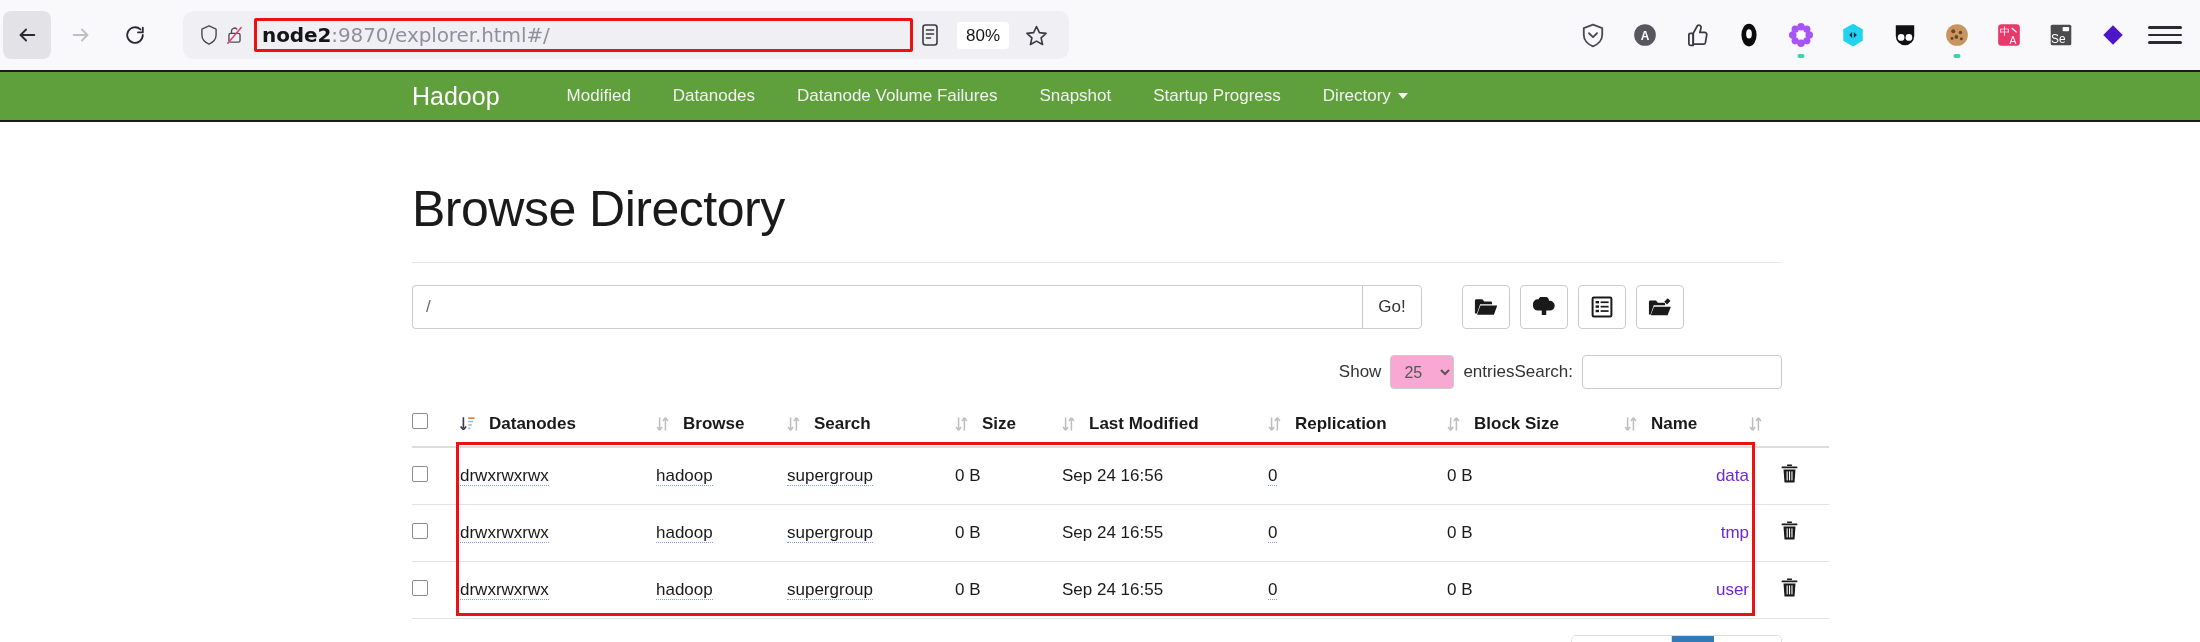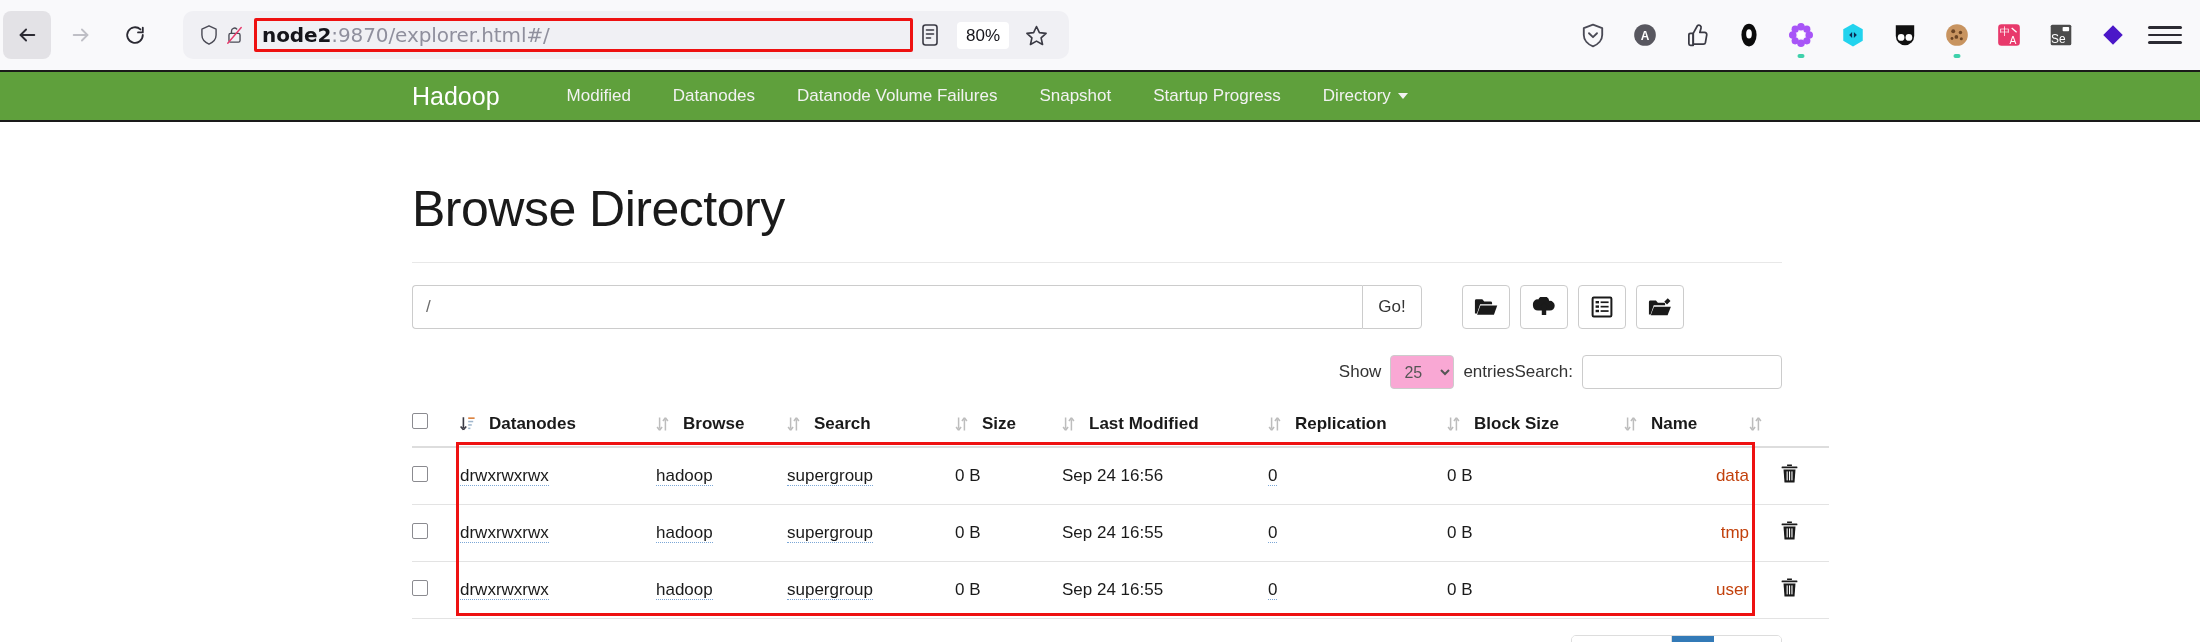--- a/index.html
+++ b/index.html
@@ -254,21 +254,21 @@
   .col-del     { width: 80px; }
 
   .cb {
     width: 16px; height: 16px;
     border: 1px solid #8b8b90;
     border-radius: 2px;
     background: #fff;
     display: inline-block;
   }
   .dotted { border-bottom: 1px dotted #7ba7d7; cursor: pointer; }
-  .name-link { color: #c2410c; cursor: pointer; margin-top: 24px; }
+  .name-link { color: #6d28d9; cursor: pointer; margin-top: 24px; }
   .td-center-name { text-align: right; padding-right: 6px; }
   .trash { color: #1a1a1a; cursor: pointer; }
   .td-del { text-align: center; }
 
   
   #rows-highlight {
     position: absolute;
     border: 3px solid #ee1111;
     pointer-events: none;
   }

